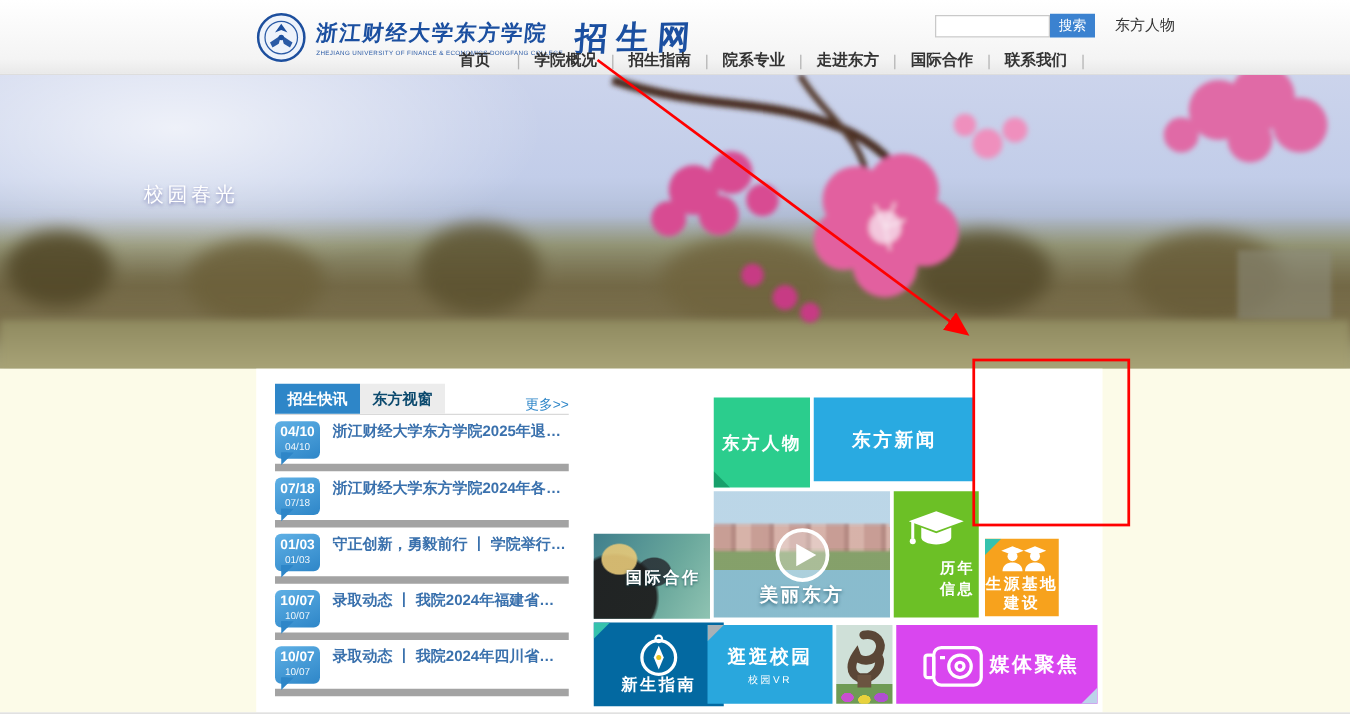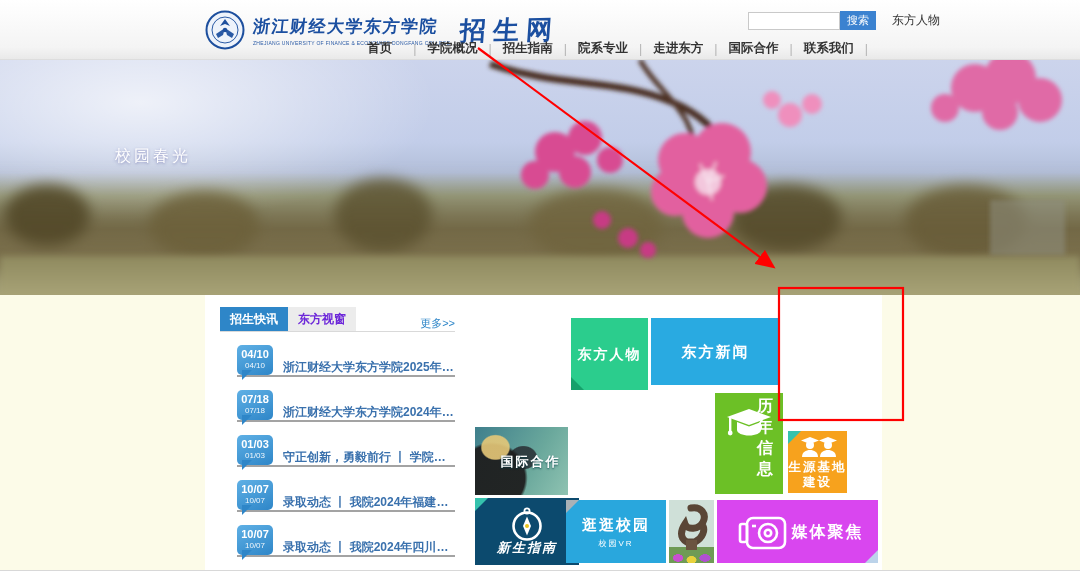--- a/index.html
+++ b/index.html
@@ -51,23 +51,23 @@
 
   
   .band { position:absolute; left:0; top:295px; width:1080px; height:275px; background:#fcfbe8; }
   .panel { position:absolute; left:205px; top:295px; width:677px; height:275px; background:#fff; }
 
   
   .news { position:absolute; left:220px; top:308px; width:235px; }
   .tabs { display:flex; align-items:flex-end; border-bottom:1px solid #d9d9d9; height:24px; }
   .tab { font-size:12px; font-weight:bold; padding:0 10px; height:24px; line-height:24px; cursor:pointer; }
   .tab.active { background:#2e86c8; color:#fff; }
-  .tab.idle { background:#ececec; color:#6d28d9; }
+  .tab.idle { background:#ececec; color:#0c4a6e; }
   .more { margin-left:auto; font-size:11px; color:#2e86c8; text-decoration:none; font-weight:normal; }
-  .news-item { display:flex; align-items:flex-end; height:45px; padding-top:5px; border-bottom:2px solid #a3a3a3; cursor:pointer;margin-left:17px; }
+  .news-item { display:flex; align-items:flex-start; height:45px; padding-top:5px; border-bottom:6px solid #a3a3a3; cursor:pointer; }
   .badge { position:relative; width:36px; height:30px; border-radius:5px; flex:none;
     background:linear-gradient(155deg,#5fb0e5,#2e86c8); color:#fff; text-align:center; }
   .badge::after { content:""; position:absolute; left:5px; bottom:-5px; width:0; height:0;
     border:5px solid transparent; border-top-color:#2e86c8; border-left-color:#2e86c8; }
   .badge .d1 { font-size:11px; font-weight:bold; line-height:14px; padding-top:2px; }
   .badge .d2 { font-size:8px; line-height:9px; opacity:.92; }
   .news-title { margin-left:10px; font-size:12px; font-weight:bold; color:#3a71ad; line-height:15px; margin-top:1px;
     overflow:hidden; white-space:nowrap; text-overflow:ellipsis; text-decoration:none; }
 
   
@@ -90,21 +90,21 @@
       radial-gradient(60px 60px at 18% 75%, rgba(30,30,30,.95) 0 55%, transparent 60%),
       radial-gradient(26px 22px at 52% 45%, rgba(40,45,50,.85) 0 50%, transparent 55%),
       linear-gradient(120deg,#3f7f8c,#6aa89c 60%,#8fc3b2); }
   .t-beauty { left:571px; top:393px; width:141px; height:101px;
     background:
       linear-gradient(rgba(184,212,230,.95) 0 28%, rgba(201,170,160,.9) 28% 45%, rgba(120,150,90,.9) 45% 62%, rgba(127,182,201,.92) 62% 100%); }
   .t-beauty .bldg { position:absolute; top:26px; left:0; right:0; height:22px; filter:blur(1px);
     background:repeating-linear-gradient(90deg,#c79a92 0 14px, #b2857e 14px 18px, #d9b3aa 18px 30px); opacity:.85; }
   .t-history{ left:715px; top:393px; width:68px; height:101px; background:#6cc026; }
   .t-source { left:788px; top:431px; width:59px; height:62px; background:#f7a21d; }
-  .t-fresh  { left:475px; top:498px; width:104px; height:67px; background:#0c4a6e;font-style:italic; }
+  .t-fresh  { left:475px; top:498px; width:104px; height:67px; background:#0369a1; }
   .t-tour   { left:566px; top:500px; width:100px; height:63px; background:#29a7dd; }
   .t-statue { left:669px; top:500px; width:45px; height:63px;
     background:
       radial-gradient(8px 6px at 20% 92%, #c94fd1 0 60%, transparent 65%),
       radial-gradient(8px 6px at 50% 95%, #e8d23c 0 60%, transparent 65%),
       radial-gradient(9px 6px at 80% 92%, #b04fd1 0 60%, transparent 65%),
       linear-gradient(#cfe0d8 0 75%, #6f9b55 75% 100%); }
   .t-media  { left:717px; top:500px; width:161px; height:63px; background:#d946ef; }
 
   .icon-c { position:absolute; left:0; right:0; display:flex; justify-content:center; }
@@ -274,31 +274,41 @@
 
   <div class="tile t-news">
     <div class="label" style="top:25px; font-size:15px;">东方新闻</div>
   </div>
 
 
   <div class="tile t-intl">
     <div class="label" style="top:26px; left:18px; font-size:13px; text-shadow:0 1px 2px rgba(0,60,70,.8);">国际合作</div>
   </div>
 
+  <div class="tile t-beauty">
+    <div class="bldg"></div>
+    <div class="play-wrap">
+      <svg width="46" height="46" viewBox="0 0 46 46">
+        <circle cx="23" cy="23" r="20" fill="rgba(255,255,255,0.3)" stroke="#fff" stroke-width="3"></circle>
+        <polygon points="18,14 34,23 18,32" fill="#fff"></polygon>
+      </svg>
+    </div>
+    <div class="label" style="bottom:8px; font-size:15px; text-shadow:0 1px 3px rgba(0,60,80,.6);">美丽东方</div>
+  </div>
 
   <div class="tile t-history">
     <div class="icon-c" style="top:14px;">
       <svg width="48" height="36" viewBox="0 0 48 36" fill="#fff">
         <polygon points="24,2 46,10 24,18 2,10"></polygon>
         <path d="M12,15 v8 c0,3 5.5,5.5 12,5.5 s12,-2.5 12,-5.5 v-8 l-12,4.5 z"></path>
         <rect x="4" y="10" width="2.4" height="14"></rect>
         <circle cx="5.2" cy="26" r="2.4"></circle>
       </svg>
     </div>
-    <div class="label" style="bottom:14px; font-size:16px;margin-left:34px;">历年信息</div>
+    <div class="label" style="bottom:14px; font-size:12px;margin-left:34px;">历年信息</div>
   </div>
 
   <div class="tile t-source">
     <div class="corner c-tl-teal"></div>
     <div class="icon-c" style="top:4px; justify-content:flex-end; padding-right:8px;">
       <svg width="40" height="26" viewBox="0 0 40 26" fill="#fff">
         <polygon points="11,2 20,5.5 11,9 2,5.5"></polygon>
         <circle cx="11" cy="10" r="4"></circle>
         <path d="M3,22 c0,-5 4,-7 8,-7 s8,2 8,7 z"></path>
         <polygon points="29,2 38,5.5 29,9 20,5.5"></polygon>

